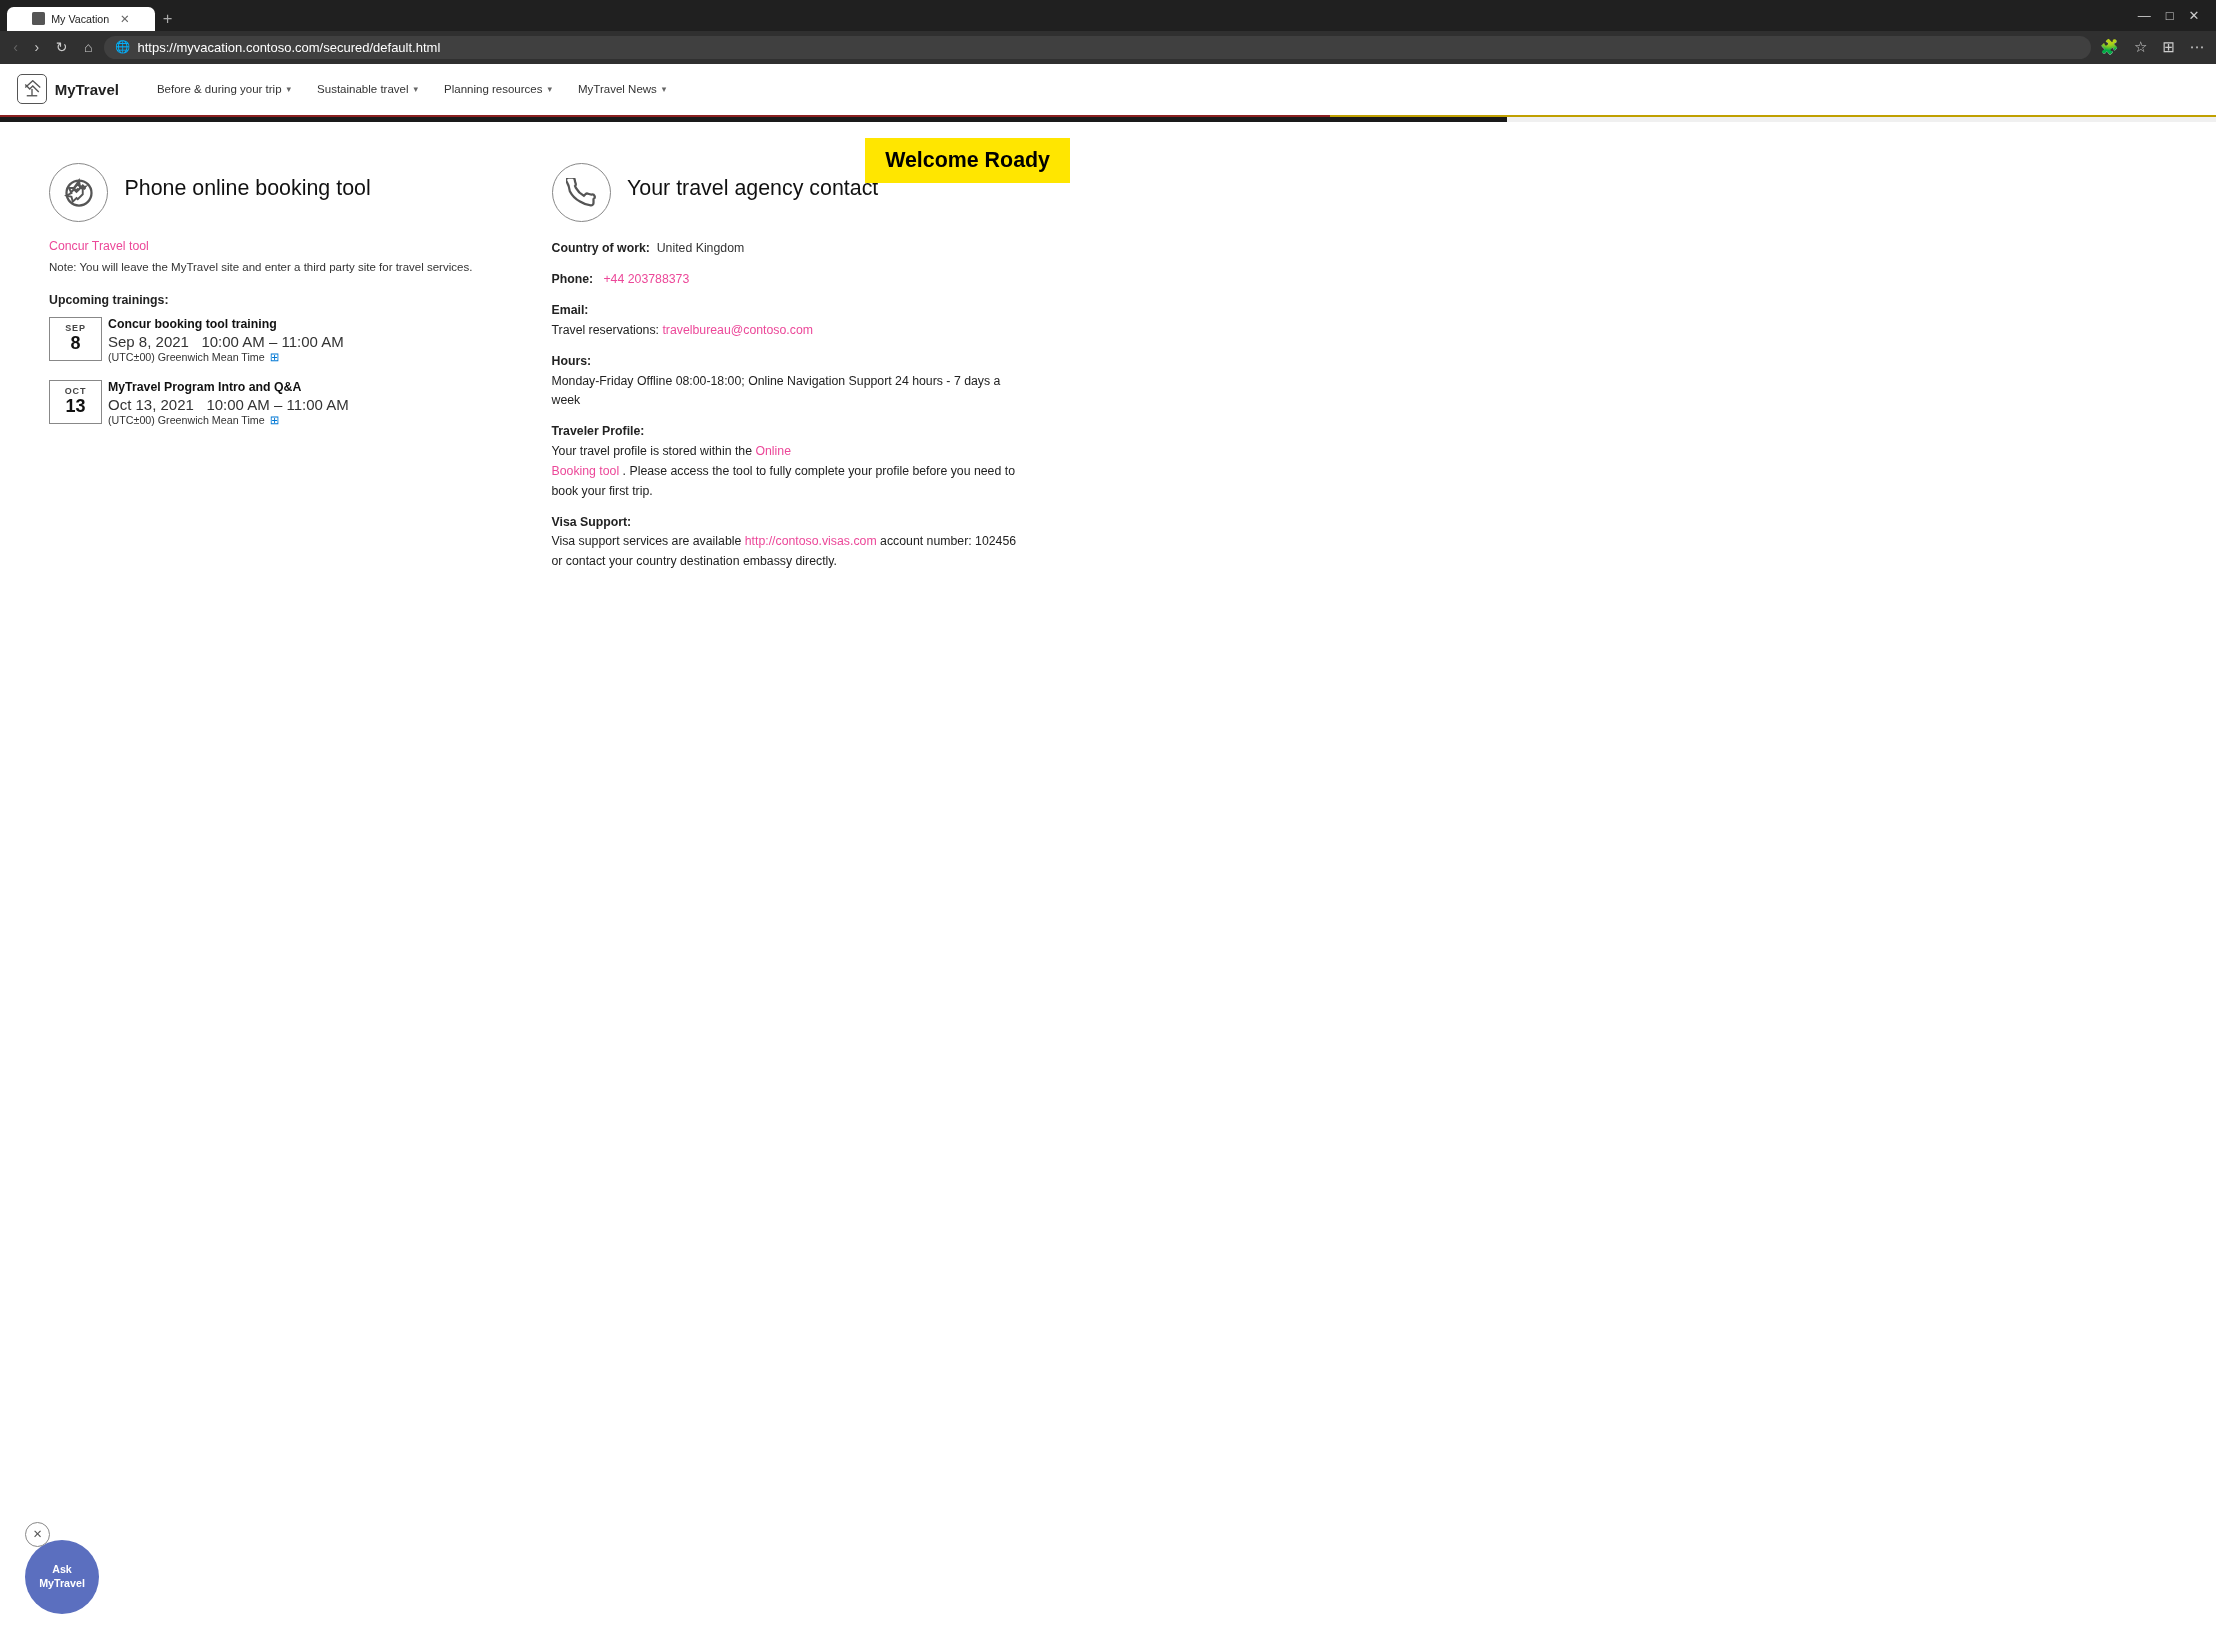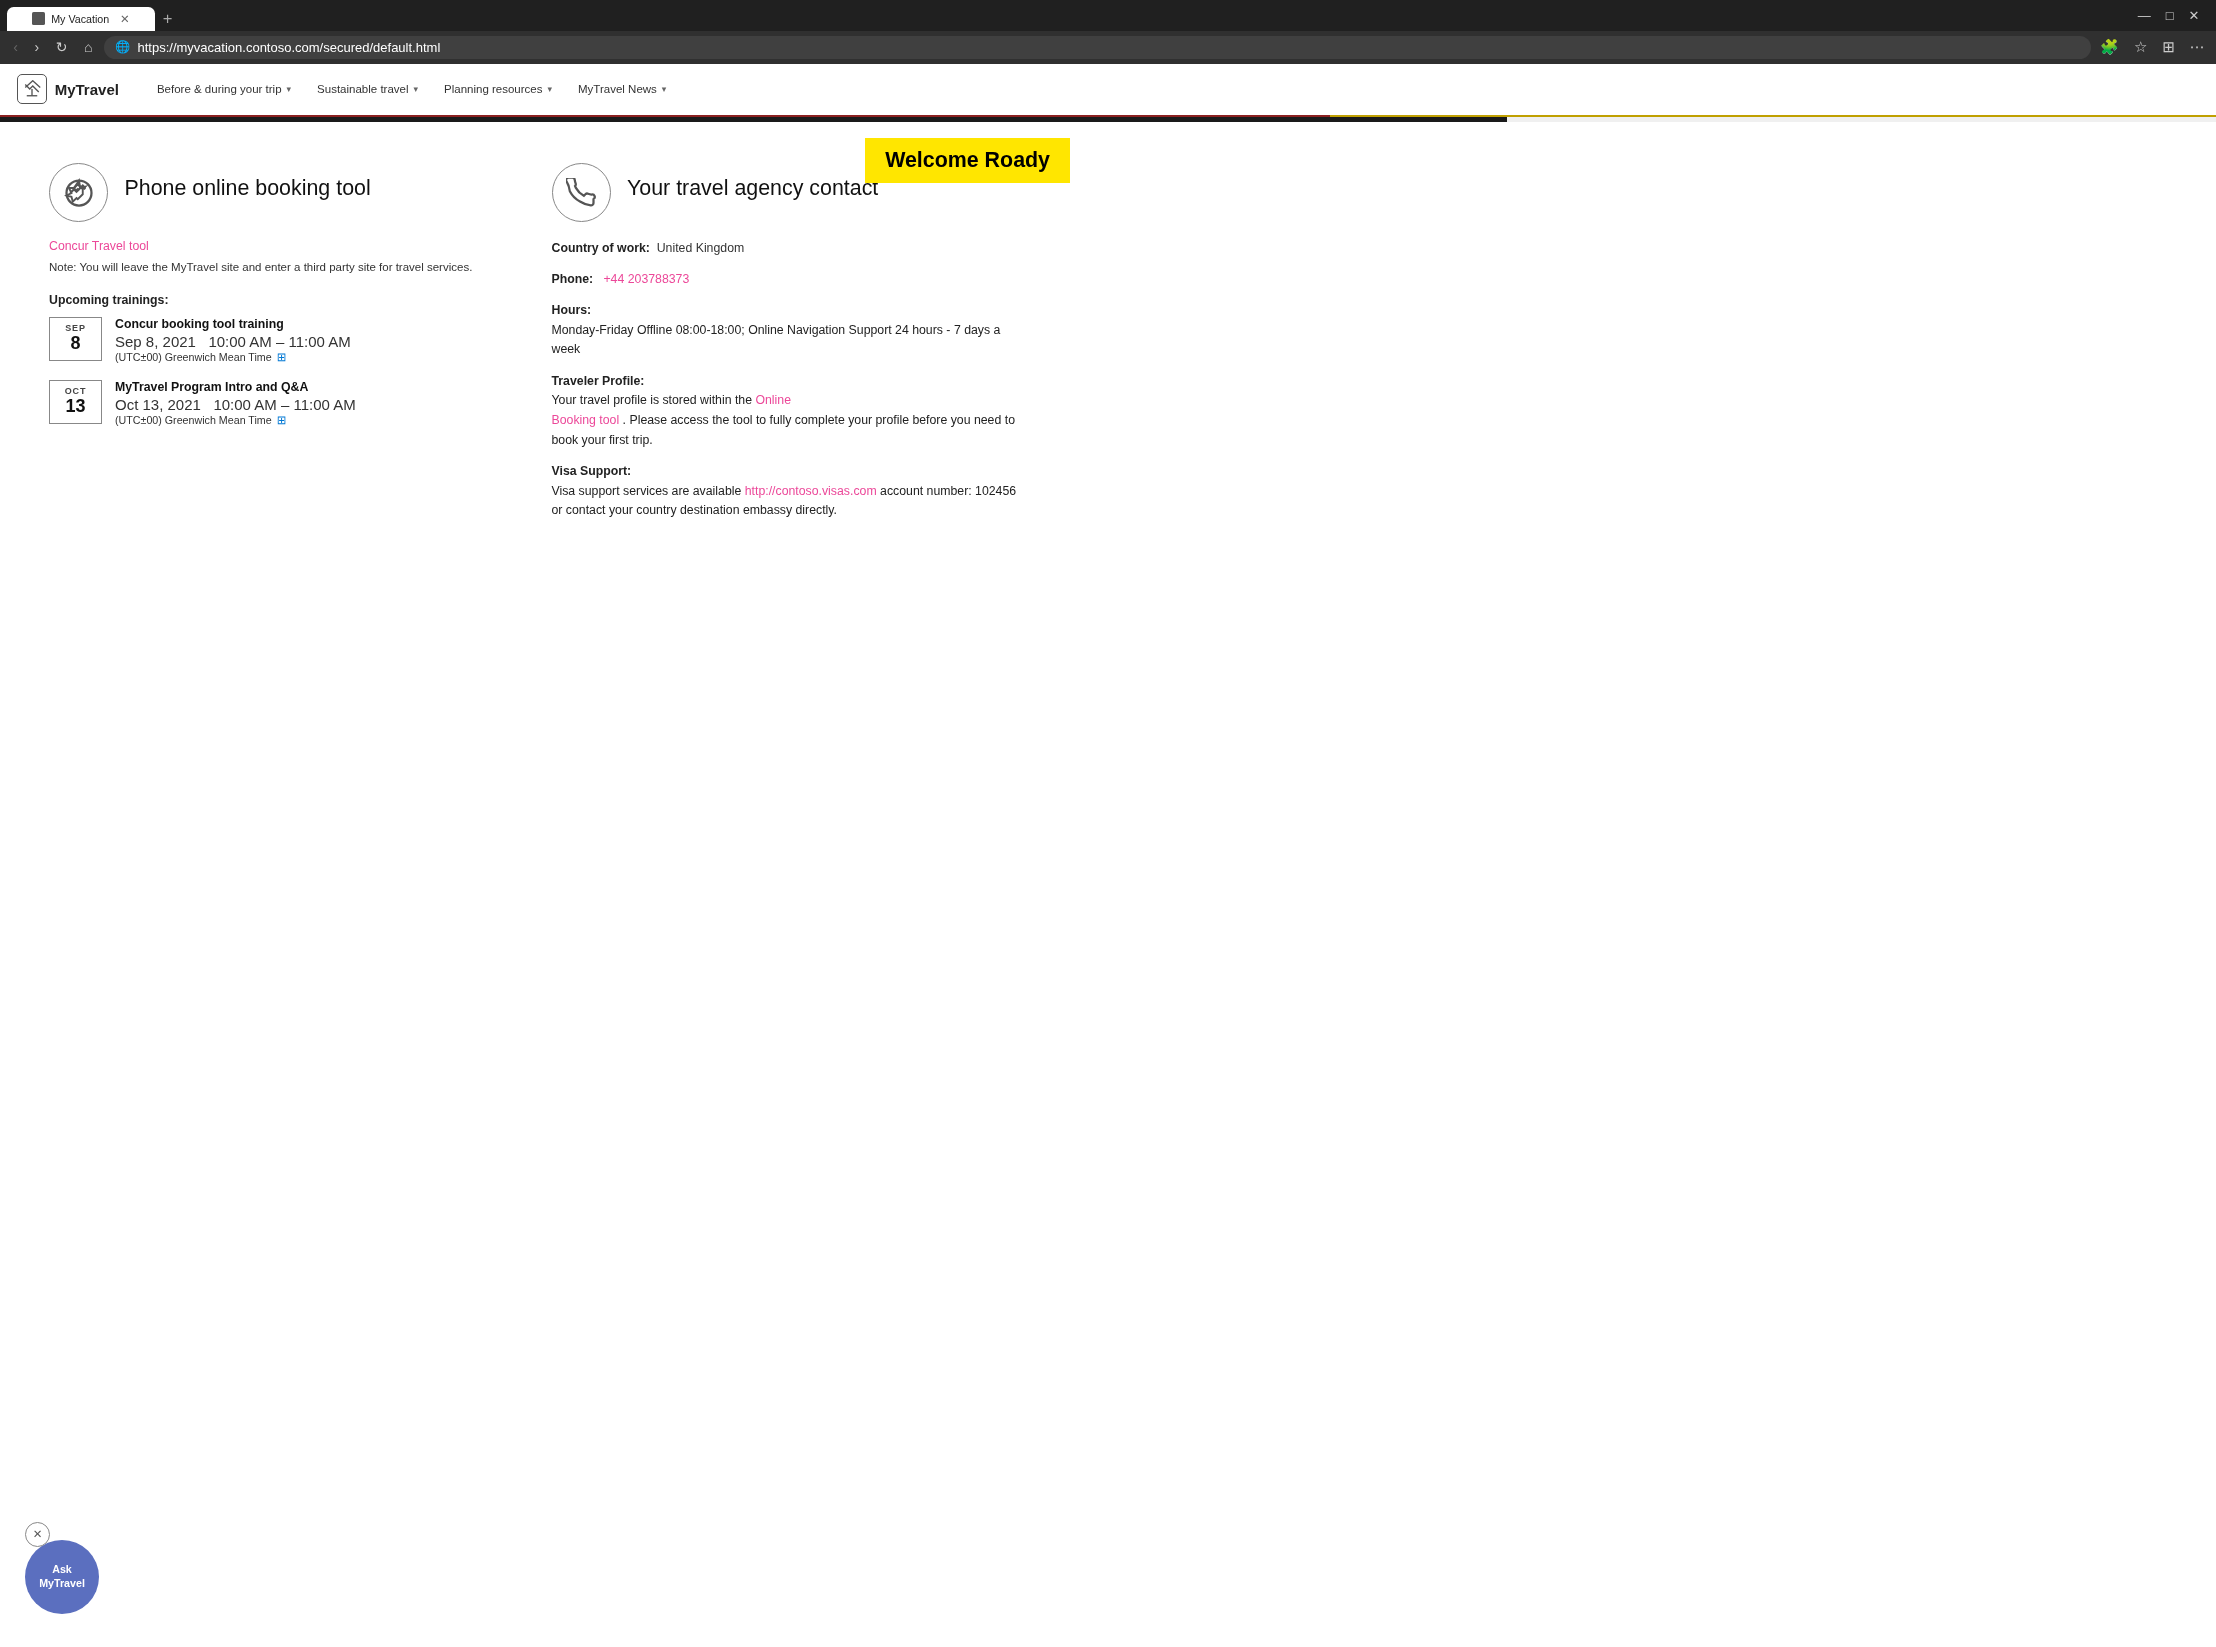--- a/index.html
+++ b/index.html
@@ -253,21 +253,21 @@
     .upcoming-label {
       font-weight: 700;
       font-size: 12.3px;
       margin-top: 16.5px;
       margin-bottom: 10px;
     }
 
     .event-item {
       display: flex;
       align-items: flex-start;
-      gap: 13px;
+      gap: 6px;
       margin-bottom: 16.5px;
     }
 
     .event-date-box {
       border: 0.8px solid #888;
       min-width: 53px;
       text-align: center;
       padding: 5px 6.6px;
       flex-shrink: 0;
     }
@@ -512,20 +512,27 @@
             <span class="info-label">Country of work:</span>
             <span class="info-value">&nbsp;United Kingdom</span>
           </div>
 
           <div class="info-row">
             <span class="info-label">Phone:</span>
             <span>&nbsp;</span>
             <a class="link-blue">+44 203788373</a>
           </div>
 
+          <div class="info-row">
+            <div><span class="info-label">Email:</span></div>
+            <div>
+              <span>Travel reservations: </span>
+              <a class="link-blue">travelbureau@contoso.com</a>
+            </div>
+          </div>
 
           <div class="info-row">
             <div><span class="info-label">Hours:</span></div>
             <div><span>Monday-Friday Offline 08:00-18:00; Online Navigation Support 24 hours - 7 days a week</span></div>
           </div>
 
           <div class="info-row">
             <div><span class="info-label">Traveler Profile:</span></div>
             <div>
               <span>Your travel profile is stored within the </span>

